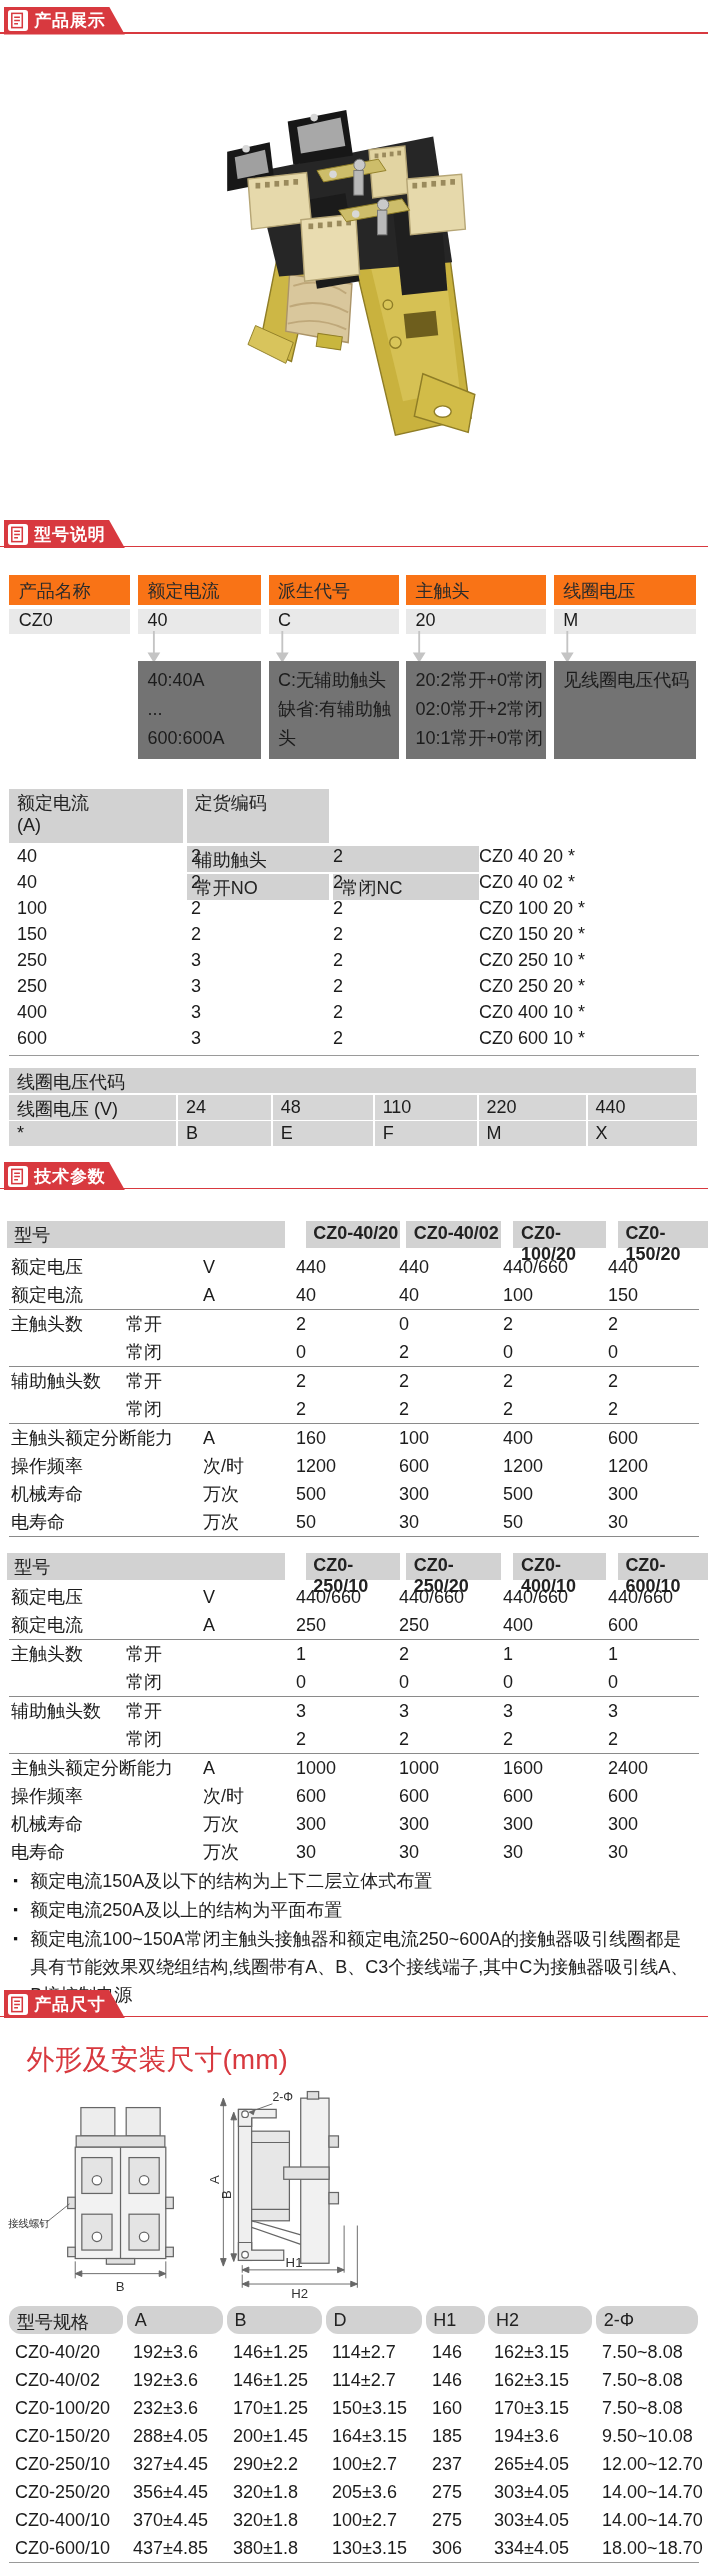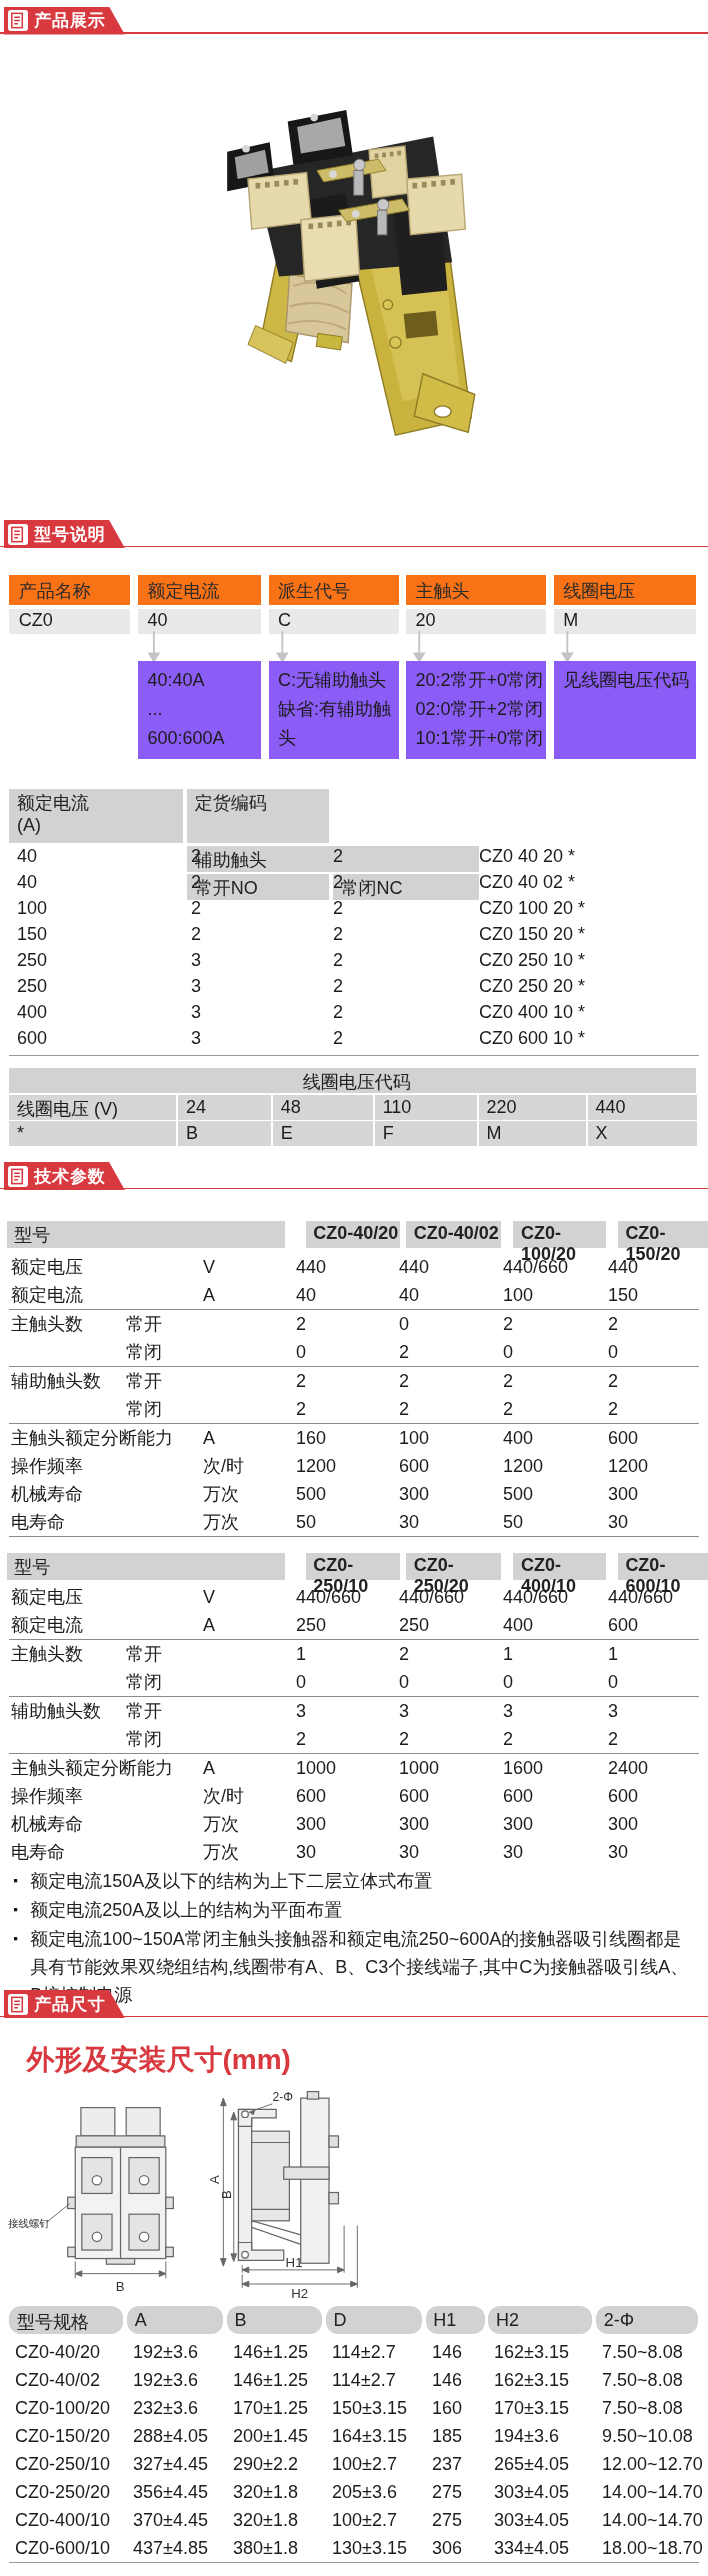--- a/index.html
+++ b/index.html
@@ -11,56 +11,56 @@
   .banner .ribbon{position:absolute;left:3.8px;top:0;height:28px;width:121px;background:var(--red);
         clip-path:polygon(0 0,87% 0,100% 100%,0 100%);display:flex;align-items:center;}
   .banner .ico{margin-left:4.7px;flex:0 0 auto;}
   .banner .btxt{color:#fff;font-size:17px;font-weight:bold;margin-left:5.7px;letter-spacing:0.9px;}
   
   .mrow{position:absolute;left:9.4px;display:flex;gap:7.6px;}
   .mcell{box-sizing:border-box;padding:3.8px 0 0 9.4px;font-size:18px;}
   .mhead .mcell{background:#f97316;height:30px;color:#2b2b2b;}
   .mval  .mcell{background:#e9e9e9;height:24.6px;padding-top:0.9px;}
   .w0{width:121px}.w1{width:123px}.w2{width:130px}.w3{width:140px}.w4{width:142px}
-  .descbox{box-sizing:border-box;background:#8b5cf6;height:98px;padding:4.7px 0 0 9.4px;font-size:18px;line-height:29px;}
+  .descbox{box-sizing:border-box;background:#737373;height:98px;padding:4.7px 0 0 9.4px;font-size:18px;line-height:29px;}
   
   .gcell{box-sizing:border-box;background:#d2d2d2;font-size:18px;padding:1.9px 0 0 7.6px;color:#222;}
   .trow{display:grid;}
   .tcell{box-sizing:border-box;font-size:18px;padding-left:7.6px;white-space:nowrap;}
   
   .ord-head{position:absolute;left:9.4px;top:789px;width:690px;display:grid;
             grid-template-columns:174px 142px 146px 212px;grid-template-rows:24.6px 26.5px;gap:2.8px 3.8px;}
   .oh1{grid-row:1/3;}
   .oh-aux{grid-column:2/4;}
   .oh-code{grid-row:1/3;}
   .ord-rows{position:absolute;left:9.4px;top:843px;width:690px;border-bottom:1.9px solid #9a9a9a;padding-bottom:3.8px;}
   .ord-rows .trow{grid-template-columns:174px 142px 146px 212px;height:26px;align-items:center;}
   
-  .coil-bar{position:absolute;left:9.4px;top:1068px;width:687px;height:24.6px;text-align:center;}
+  .coil-bar{position:absolute;left:9.4px;top:1068px;width:687px;height:24.6px;}
   .coil-rows{position:absolute;left:9.4px;top:1095px;width:687px;}
   .coil-rows .trow{grid-template-columns:167px 93px 100px 102px 107px 109px;gap:1.9px;margin-bottom:1.9px;}
   .coil-rows .tcell{background:#d6d6d6;height:24.6px;padding-top:1.9px;}
   
   .tech-head{position:absolute;left:6.6px;display:flex;}
   .tech-head .gcell{height:26.5px;font-weight:bold;}
   .th0{width:278px;margin-right:21px;font-weight:normal !important;}
   .th1{width:94px;margin-right:6.6px;}
   .th2{width:95px;margin-right:12.3px;}
   .th3{width:93px;margin-right:11.3px;}
   .th4{width:93px;}
   .tech-body{position:absolute;left:9px;width:690px;}
   .tech-body .trow{grid-template-columns:115px 77px 93px 103px 104px 105px 93px;height:28px;align-items:center;}
   .tech-body .trow.rule{border-bottom:0.9px solid #8a8a8a;}
   .tech-body .tcell{padding-left:1.9px;}
   
   .notes{position:absolute;left:13.2px;top:1867px;width:682px;font-size:18px;line-height:28px;color:#222;}
   .notes div{padding-left:17px;position:relative;margin-bottom:0.9px;}
   .notes div::before{content:"▪";position:absolute;left:0;top:0;font-size:13.2px;color:#111;}
   
-  .dims-title{position:absolute;left:26.5px;top:2041px;font-size:28px;font-weight:bold;color:var(--red);}
+  .dims-title{position:absolute;left:26.5px;top:2041px;font-size:28px;font-weight:normal;color:var(--red);}
   .dim-head{position:absolute;left:9.4px;top:2306px;width:690px;display:flex;gap:3.8px;}
   .dim-head .gcell{height:28px;padding-top:3.8px;border-radius:12px;}
   .d0{width:114px}.d1{width:96px}.d2{width:95px}.d3{width:96px}.d4{width:59px}.d5{width:104px}.d6{width:102px}
   .dim-rows{position:absolute;left:9.4px;top:2338px;width:690px;border-bottom:1.9px solid #9a9a9a;}
   .dim-rows .trow{grid-template-columns:118px 100px 99px 100px 62px 108px 102px;height:28px;align-items:center;}
   .dim-rows .tcell{padding-left:5.7px;}
   svg text{font-family:"Liberation Sans","DejaVu Sans",sans-serif;}
 </style>
 </head>
 <body>

